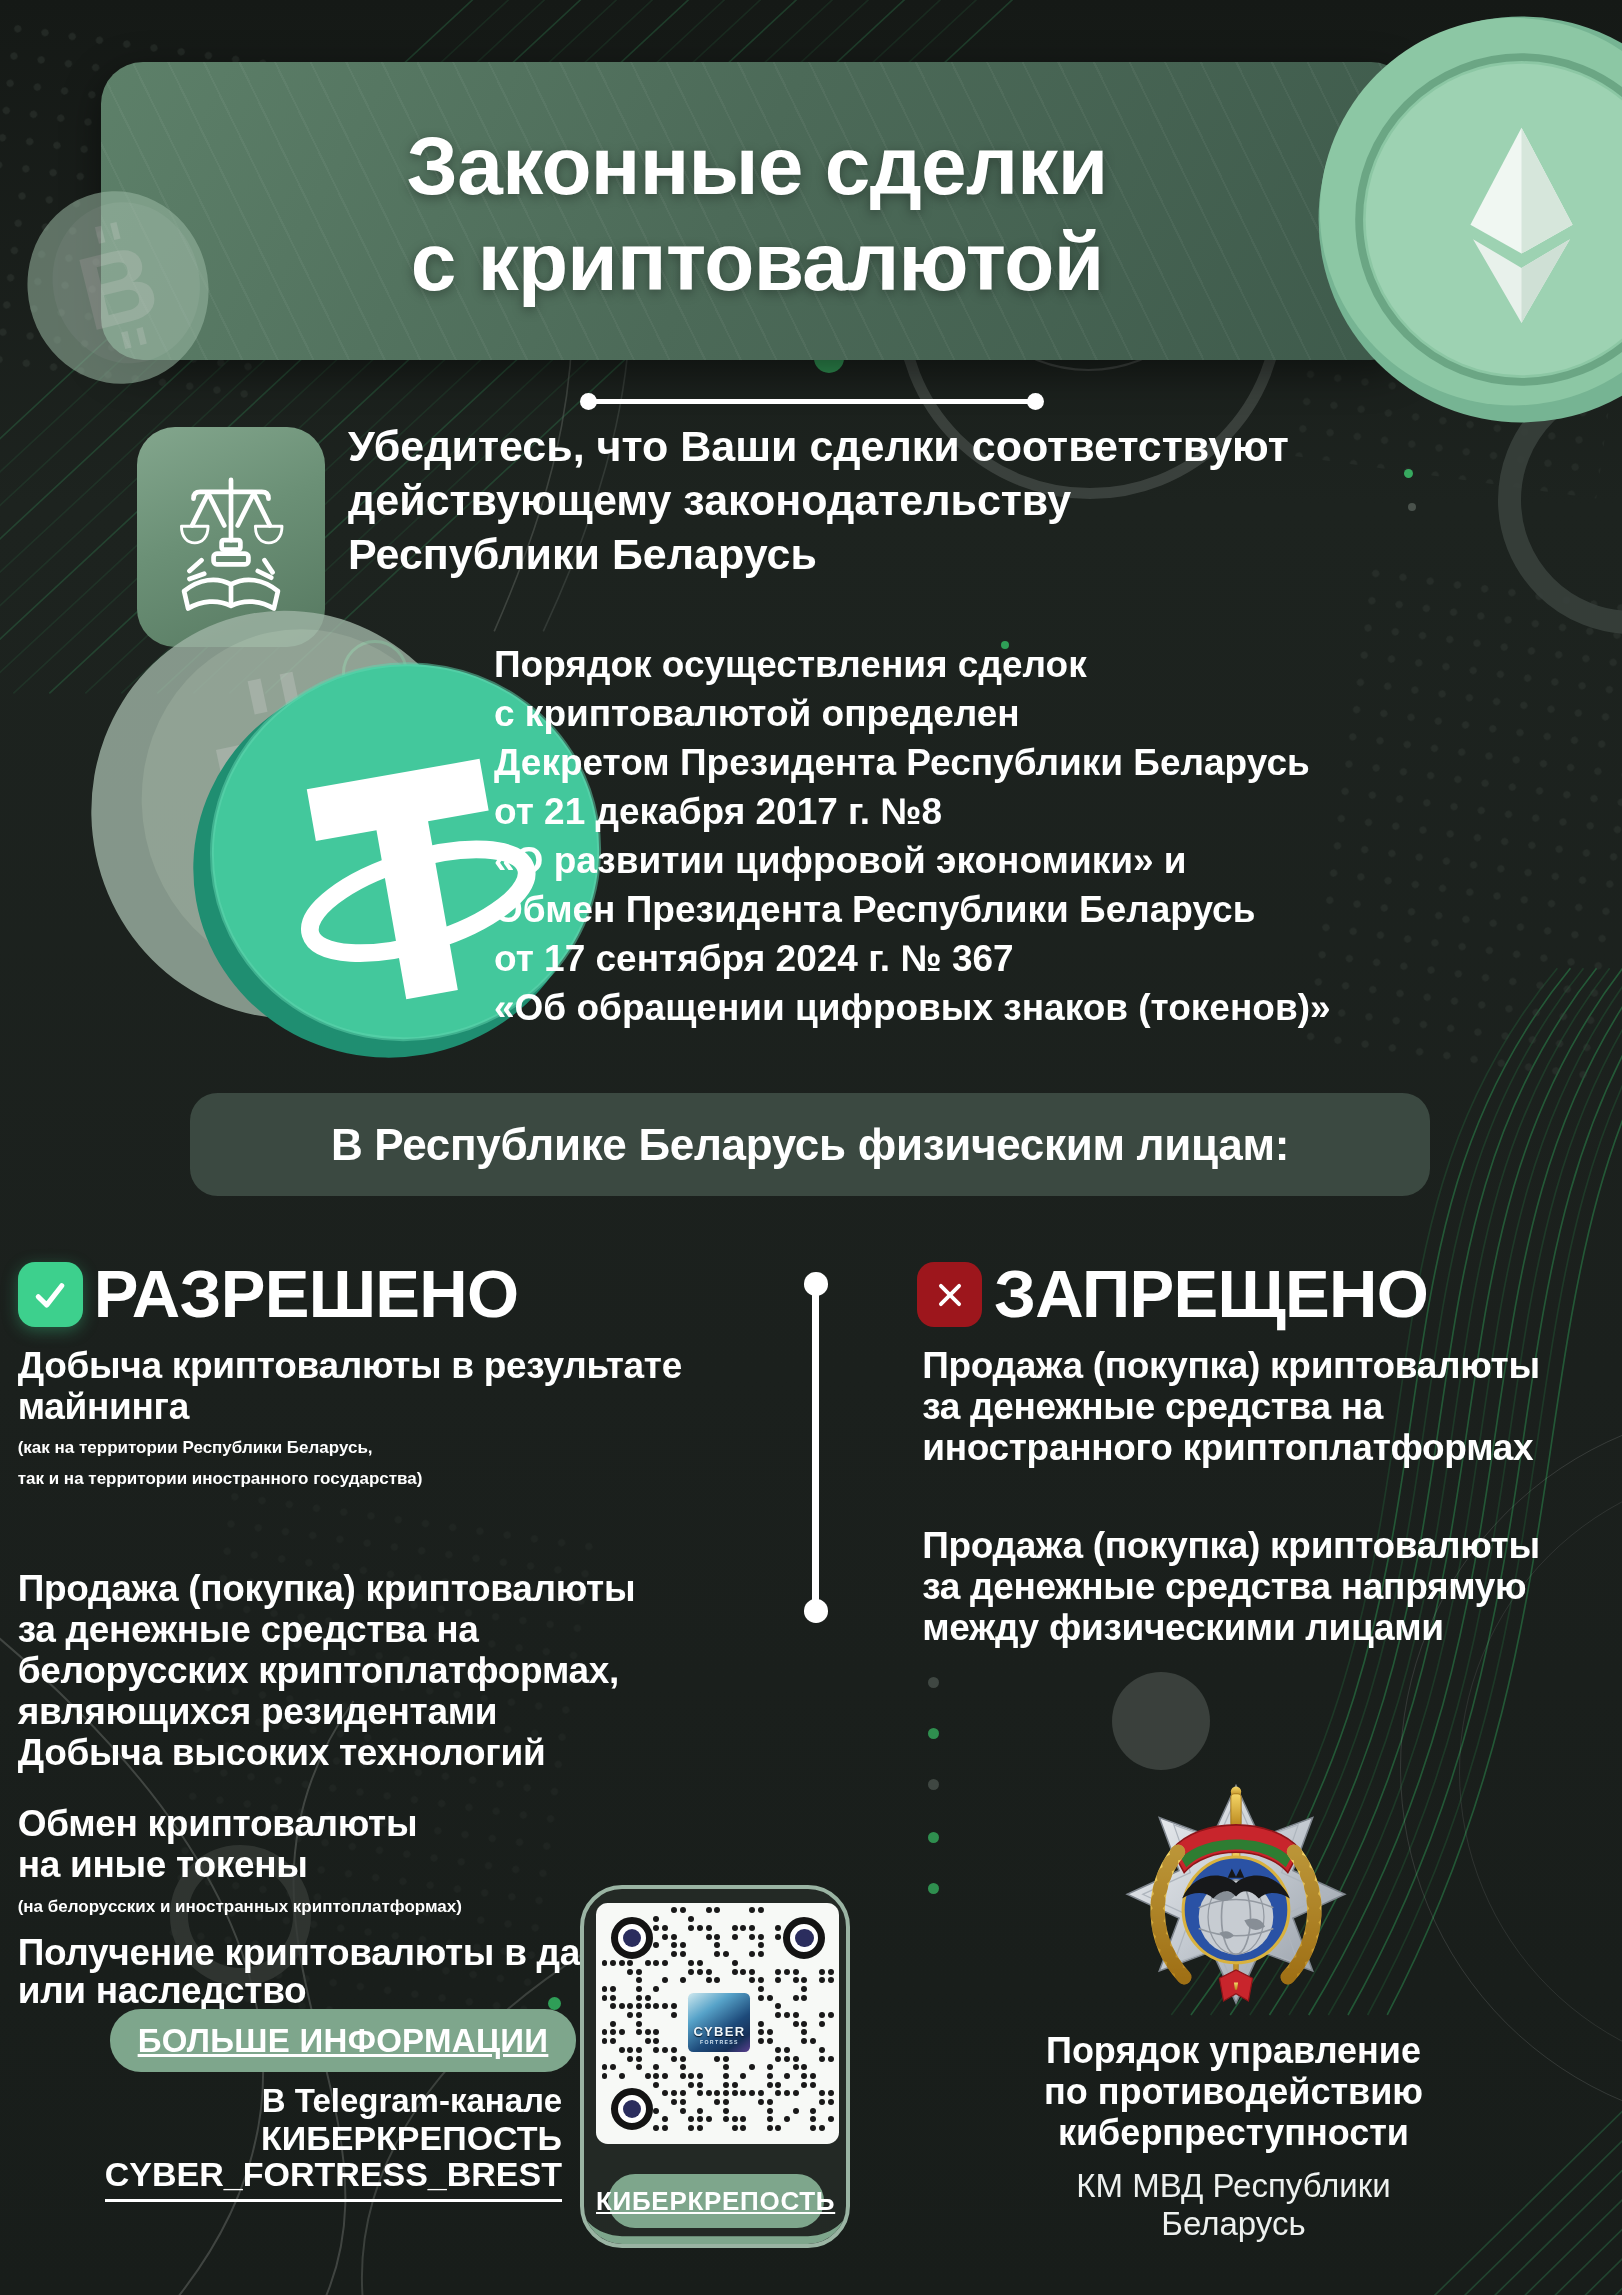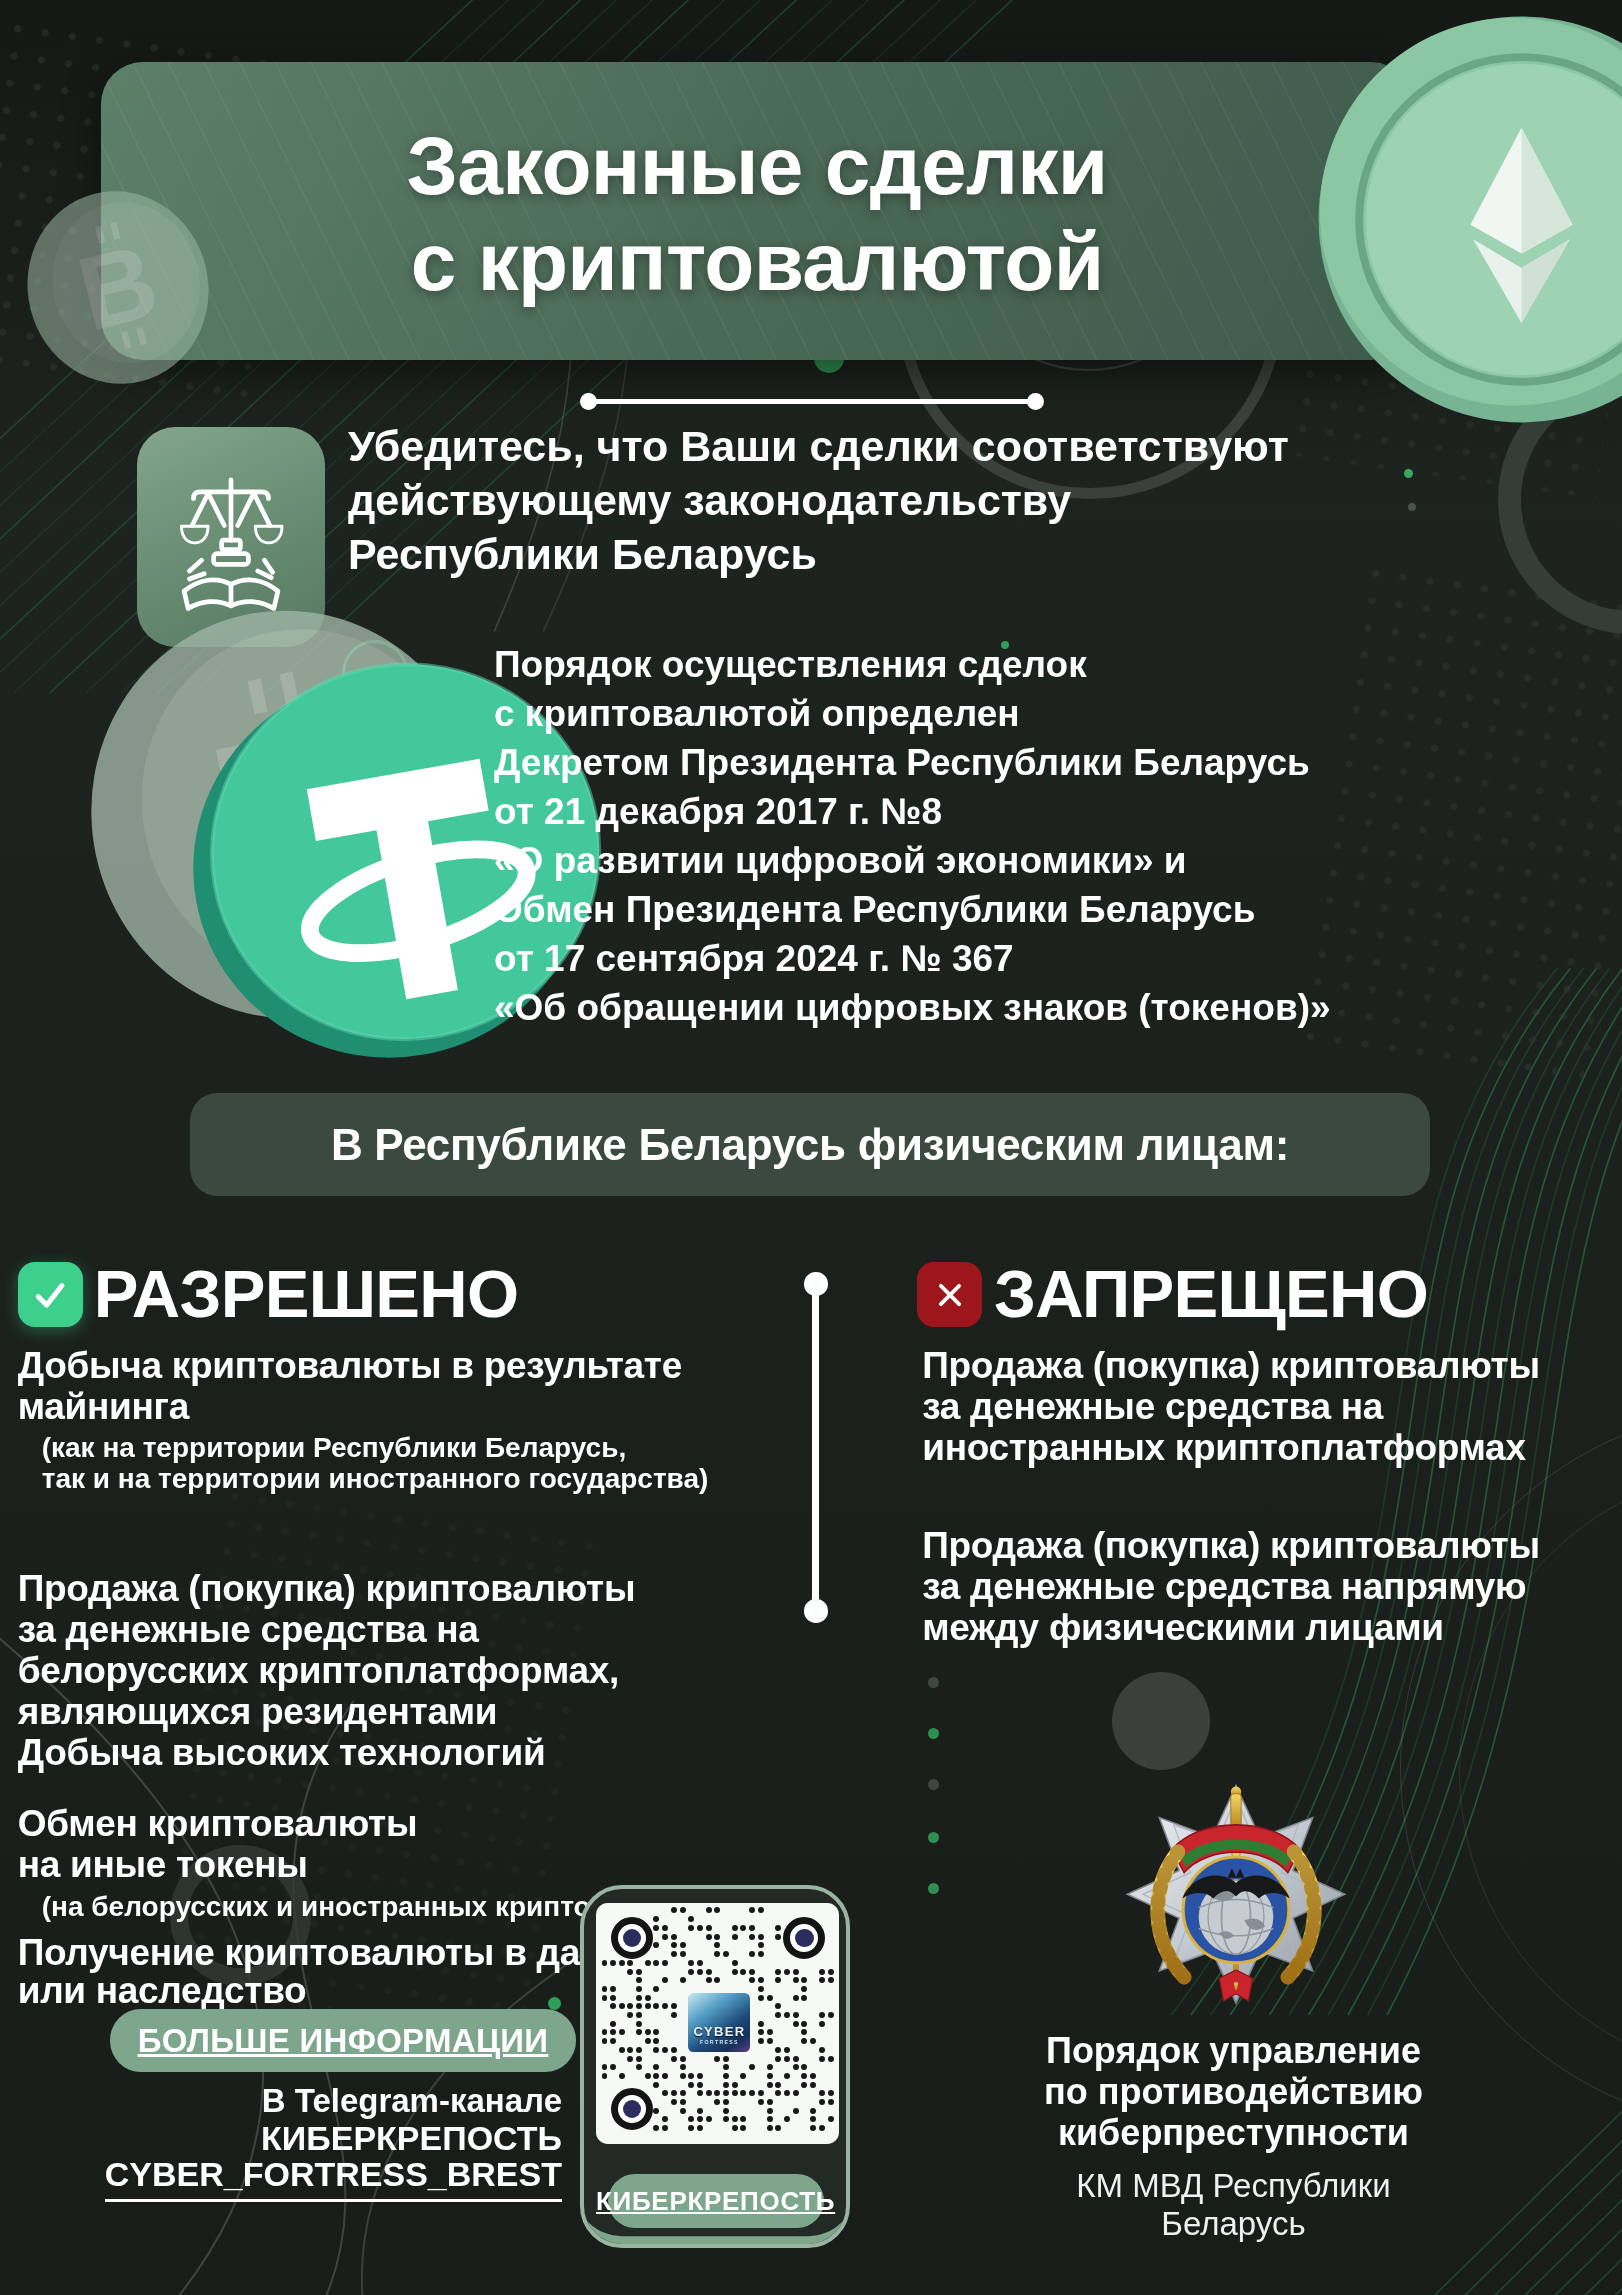--- a/index.html
+++ b/index.html
@@ -31,21 +31,21 @@
   
   .banner{left:190px;top:1093px;width:1240px;height:103px;border-radius:27.5px;background:#3b4941;
     display:flex;align-items:center;justify-content:center;font-size:44px;font-weight:800;letter-spacing:-0.3px;}
   
   .sec-col{position:absolute;}
   .sec-badge{position:absolute;width:65px;height:65px;border-radius:17px;display:flex;align-items:center;justify-content:center;}
   .sec-badge.ok{background:#3dd08d;box-shadow:0 3.9px 15.7px rgba(61,208,141,.35);}
   .sec-badge.no{background:#9d161c;}
   .sec-title{position:absolute;font-size:67px;font-weight:800;letter-spacing:-0.7px;line-height:82px;margin:0;}
   .item-title{position:absolute;font-size:37px;font-weight:700;line-height:41px;letter-spacing:-0.3px;}
-  .item-note{position:absolute;font-size:28px;font-weight:600;line-height:31px;white-space:nowrap;margin-left:24px;}
+  .item-note{position:absolute;font-size:17px;font-weight:600;line-height:31px;white-space:nowrap;}
   .divider{left:812px;top:1284px;width:7.2px;height:327px;background:#fff;border-radius:3.9px;}
   
   .pill{position:absolute;background:#7ea68c;border-radius:31px;display:flex;align-items:center;justify-content:center;
     font-weight:800;color:#fff;text-decoration:underline;}
   .tg-line{position:absolute;left:39px;width:523px;text-align:right;}
   
   .qr-frame{left:580px;top:1885px;width:270px;height:363px;border-radius:42px;background:#232925;
     border:4.6px solid #9ab4a3;box-sizing:border-box;box-shadow:0 -17px 0 -9.2px #7ea68c inset;}
   .qr-white{position:absolute;left:12.4px;top:13.7px;width:243px;height:241px;border-radius:11.8px;background:#f7f9f6;overflow:hidden;}
   .finder{position:absolute;width:42px;height:42px;border:7.2px solid #141414;border-radius:50%;box-sizing:border-box;
@@ -259,21 +259,21 @@
   <div class="dot" style="left:804px;top:1272px;width:23.6px;height:23.6px;background:#fff"></div>
   <div class="dot" style="left:804px;top:1599px;width:23.6px;height:23.6px;background:#fff"></div>
 
   <section class="sec-col" style="left:917px;top:1253px;width:694px;height:458px">
     <div class="sec-badge no" style="left:0;top:9.2px">
       <svg width="38" height="38" viewBox="0 0 100 100" fill="none" stroke="#fff" stroke-width="10" stroke-linecap="round">
           <path d="M26 26 L74 74 M74 26 L26 74"></path>
         </svg>
     </div>
     <h2 class="sec-title" style="left:77px;top:0">ЗАПРЕЩЕНО</h2>
-    <div class="item-title" style="left:5.2px;top:92px;width:648px">Продажа (покупка) криптовалюты за денежные средства на иностранных криптоплатформах</div>
+    <div class="item-title" style="left:5.2px;top:92px;width:648px">Продажа (покупка) криптовалюты за денежные средства на иностранного криптоплатформах</div>
     <div class="item-title" style="left:5.2px;top:272px;width:648px">Продажа (покупка) криптовалюты за денежные средства напрямую между физическими лицами</div>
   </section>
 
   <div class="pill" style="left:110px;top:2009px;width:466px;height:63px;font-size:33px;letter-spacing:0.3px">
     <span>БОЛЬШЕ ИНФОРМАЦИИ</span>
   </div>
   <div class="tg-line" style="top:2082px;font-size:33px;font-weight:600">
     <span>В Telegram-канале</span>
   </div>
   <div class="tg-line" style="top:2119px;font-size:34px;font-weight:800">

